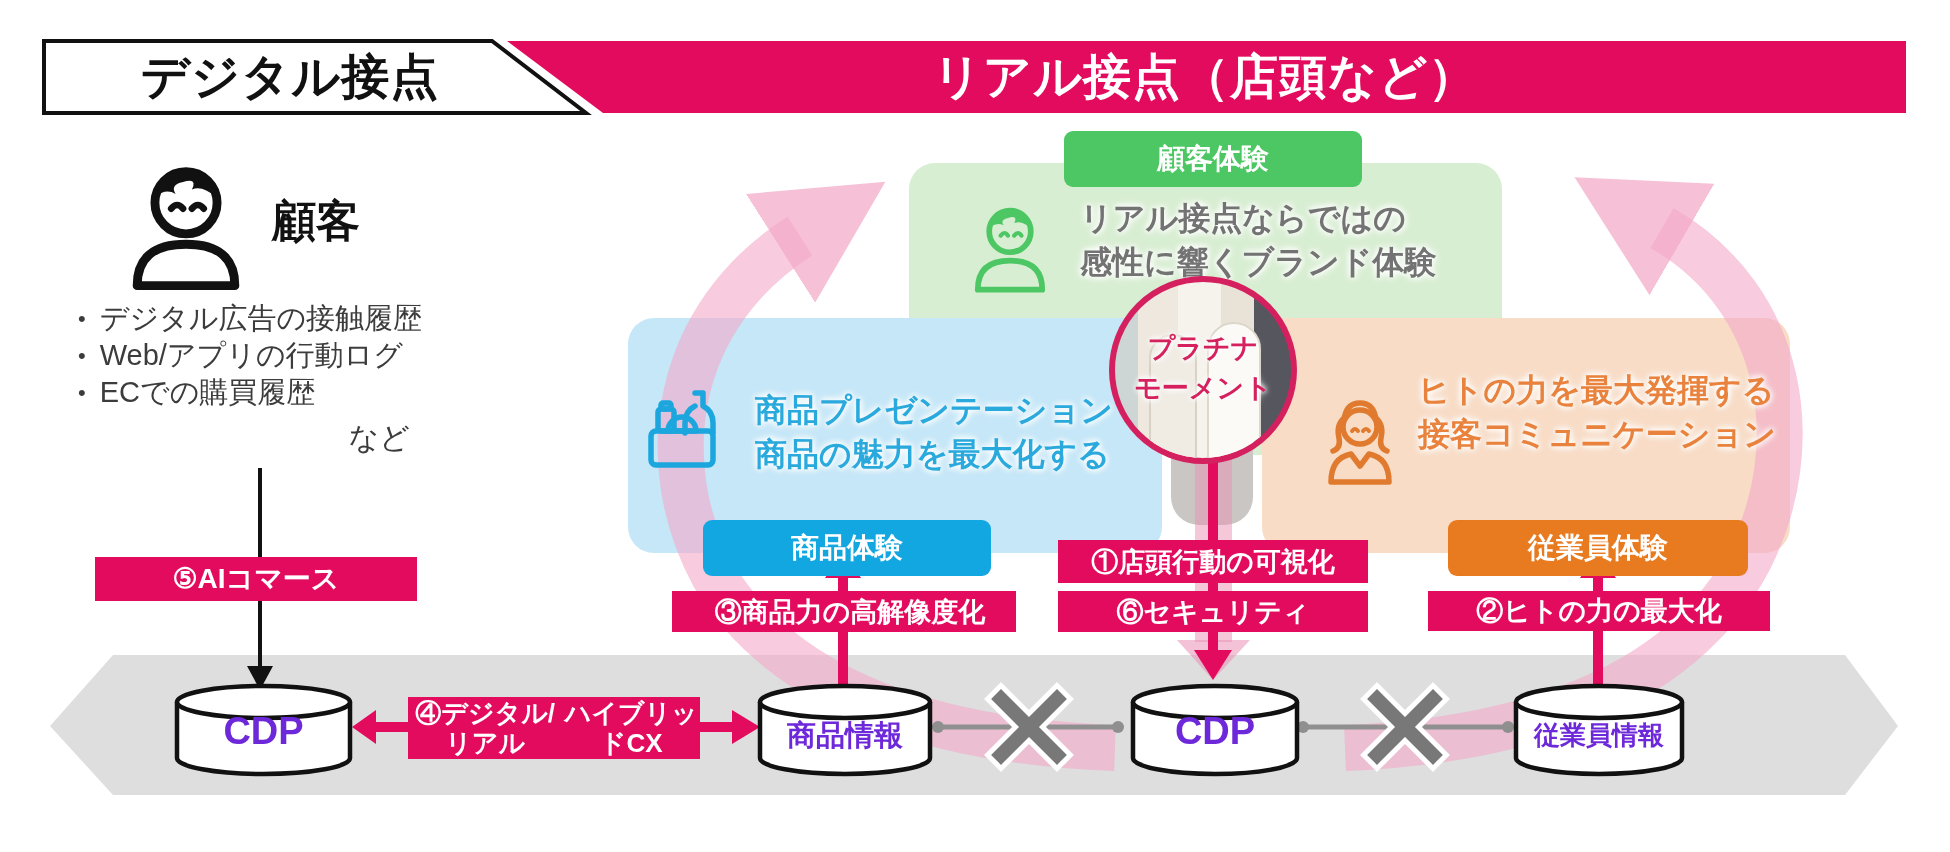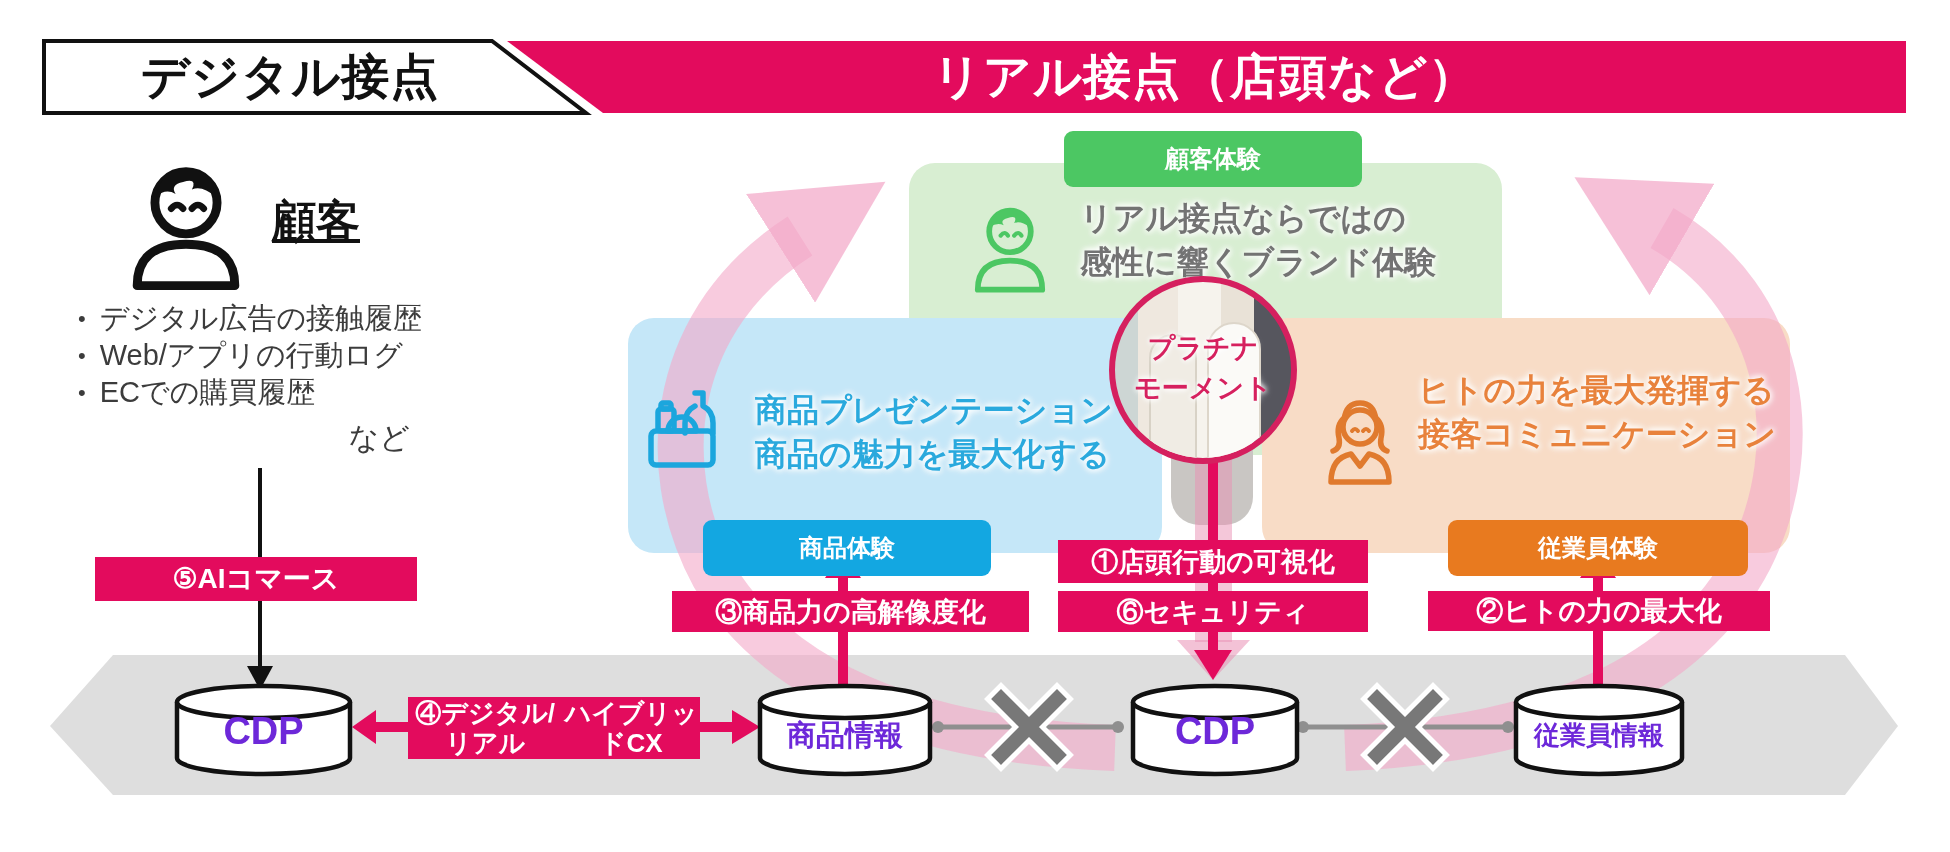--- a/index.html
+++ b/index.html
@@ -20,47 +20,47 @@
   #header-svg{left:0;top:0;z-index:8;}
   .tail-bar{left:1171px;top:430px;width:82px;height:95px;background:#c9c6c3;
     border-radius:0 0 28px 28px;z-index:4;}
   
   .hdr-text{position:absolute;z-index:9;font-weight:bold;font-size:48px;line-height:72px;
     text-align:center;letter-spacing:1px;}
   .hdr-digital{left:80px;top:41px;width:420px;color:#111;}
   .hdr-real{left:605px;top:41px;width:1200px;color:#fff;}
   
   .customer-icon{left:112px;top:148px;width:148px;height:148px;color:#111;z-index:6;}
-  .customer-title{left:272px;top:192px;font-size:44px;font-weight:bold;color:#111;z-index:6;text-decoration:underline;}
+  .customer-title{left:272px;top:192px;font-size:44px;font-weight:bold;color:#111;z-index:6;}
   .bullet-list{left:78px;top:300px;width:420px;z-index:6;font-size:29px;color:#3c3c3c;}
   .bullet-row{display:flex;gap:14px;line-height:37px;}
   .bullet-dot{font-size:22px;line-height:37px;}
   .etc-label{left:200px;top:418px;width:210px;text-align:right;font-size:30px;color:#3c3c3c;z-index:6;}
   
   .exp-label{position:absolute;z-index:7;display:flex;align-items:center;justify-content:center;
-    color:#fff;font-weight:bold;font-size:24px;border-radius:9px;}
+    color:#fff;font-weight:bold;font-size:28px;border-radius:9px;}
   .lbl-green{left:1064px;top:131px;width:298px;height:56px;background:#4cc763;}
   .lbl-blue{left:703px;top:520px;width:288px;height:56px;background:#13a7e1;}
   .lbl-orange{left:1448px;top:520px;width:300px;height:56px;background:#e87a1f;}
   
   .desc{position:absolute;z-index:7;font-weight:bold;font-size:32px;line-height:44px;
     text-shadow:0 0 6px #fff,0 0 6px #fff,0 0 10px #fff;}
   .desc-green{left:1080px;top:196px;color:#737373;}
   .desc-blue{left:755px;top:388px;color:#2aa9dd;}
   .desc-orange{left:1418px;top:368px;color:#e8823c;}
   .exp-icon{position:absolute;z-index:7;}
   .icon-green{left:958px;top:192px;width:104px;height:108px;color:#4cc763;}
   .icon-blue{left:638px;top:376px;width:100px;height:106px;color:#1ba6dd;}
   .icon-orange{left:1310px;top:384px;width:100px;height:112px;color:#e07a2e;}
   
   .pinkbox{position:absolute;z-index:7;background:#e30b5d;color:#fff;font-weight:bold;
     display:flex;align-items:center;justify-content:center;text-align:center;font-size:27px;}
   .box-m1{left:1058px;top:540px;width:310px;height:43px;}
   .box-m6{left:1058px;top:591px;width:310px;height:41px;}
-  .box-m3{left:672px;top:591px;width:357px;height:41px;}
+  .box-m3{left:672px;top:591px;width:332px;height:41px;padding-left:12px;}
   .box-m2{left:1428px;top:591px;width:342px;height:40px;}
   .box-m5{left:95px;top:557px;width:322px;height:44px;font-size:28px;}
   .box-m4{left:408px;top:697px;width:292px;height:62px;font-size:26px;line-height:30px;
     }
   
   .pm-circle{left:1109px;top:276px;width:176px;height:176px;border-radius:50%;
     border:6px solid #d5205f;overflow:hidden;z-index:8;
     background:linear-gradient(90deg,#cdd6d4 0 13%,#efe8df 13% 36%,#f6f3ed 36% 60%,#e9e2d7 60% 79%,#56565e 79% 100%);}
   .pm-fig{position:absolute;border-radius:40px 40px 0 0;}
   .pm-fig1{left:34px;top:52px;width:44px;height:130px;background:#f0ece4;border:2px solid #d8d2c6;}

